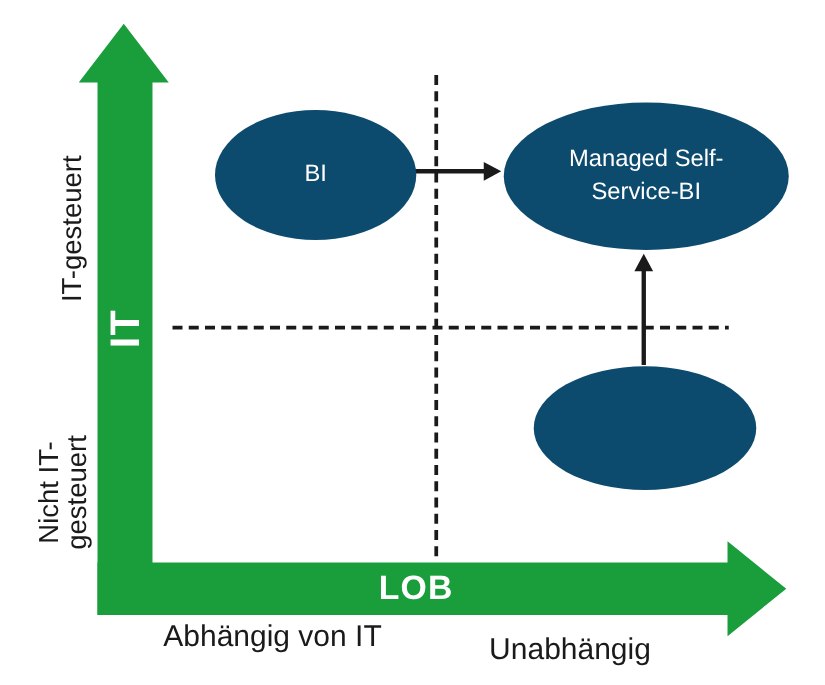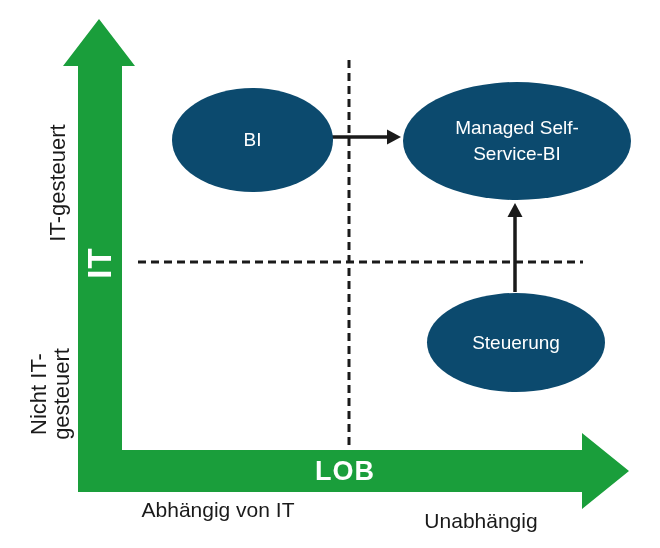--- a/index.html
+++ b/index.html
@@ -10,24 +10,24 @@
   .layer{position:absolute;left:0;top:0;}
   .node{
     position:absolute;border-radius:50%;background:#0c4a6e;color:#ffffff;
     display:flex;flex-direction:column;align-items:center;justify-content:center;
     text-align:center;font-size:19px;line-height:26px;
   }
   .lbl{position:absolute;white-space:nowrap;}
   .center{transform:translate(-50%,-50%);}
   .rot{transform:translate(-50%,-50%) rotate(-90deg);}
   .axis-side{font-size:22px;line-height:23px;text-align:center;}
-  .axis-bottom{font-size:21px;line-height:27px;text-align:center;white-space:normal;}
+  .axis-bottom{font-size:24px;line-height:27px;text-align:center;white-space:normal;}
   .axis-name{color:#ffffff;font-weight:bold;}
   .axis-name-y{font-size:33px;letter-spacing:1px;}
-  .axis-name-x{font-size:27px;letter-spacing:1px;margin-left:12px;}
+  .axis-name-x{font-size:27px;letter-spacing:1px;}
 </style>
 </head>
 <body>
 
 <div class="stage">
 
   <svg class="layer" width="660" height="548" viewBox="0 0 660 548">
 
     <polygon points="99,19 135,66 122,66 122,492 78,492 78,66 63,66" fill="#1a9e3b"></polygon>
 
@@ -50,33 +50,32 @@
   <div class="node" style="left:172px;top:88px;width:161px;height:104px">
     <span>BI</span>
   </div>
 
   <div class="node" style="left:403px;top:82px;width:228px;height:118px">
     <span>Managed Self-</span>
     <span>Service-BI</span>
   </div>
 
   <div class="node" style="left:427px;top:293px;width:178px;height:99px">
-    <span>Steuerung</span>
   </div>
 
   <div class="lbl rot axis-side" style="left:57px;top:183px">IT-gesteuert</div>
 
   <div class="lbl rot axis-side" style="left:50px;top:394px">
     <div>Nicht IT-</div>
     <div>gesteuert</div>
   </div>
 
   <div class="lbl rot axis-name axis-name-y" style="left:100px;top:263px">IT</div>
 
   <div class="lbl center axis-name axis-name-x" style="left:333px;top:471px">LOB</div>
 
   <div class="lbl center axis-bottom" style="left:218px;top:509px">Abhängig von IT</div>
 
-  <div class="lbl center axis-bottom" style="left:481px;top:520px">
+  <div class="lbl center axis-bottom" style="left:456px;top:520px">
     <div>Unabhängig</div>
   </div>
 
 </div>
 
 </body></html>

